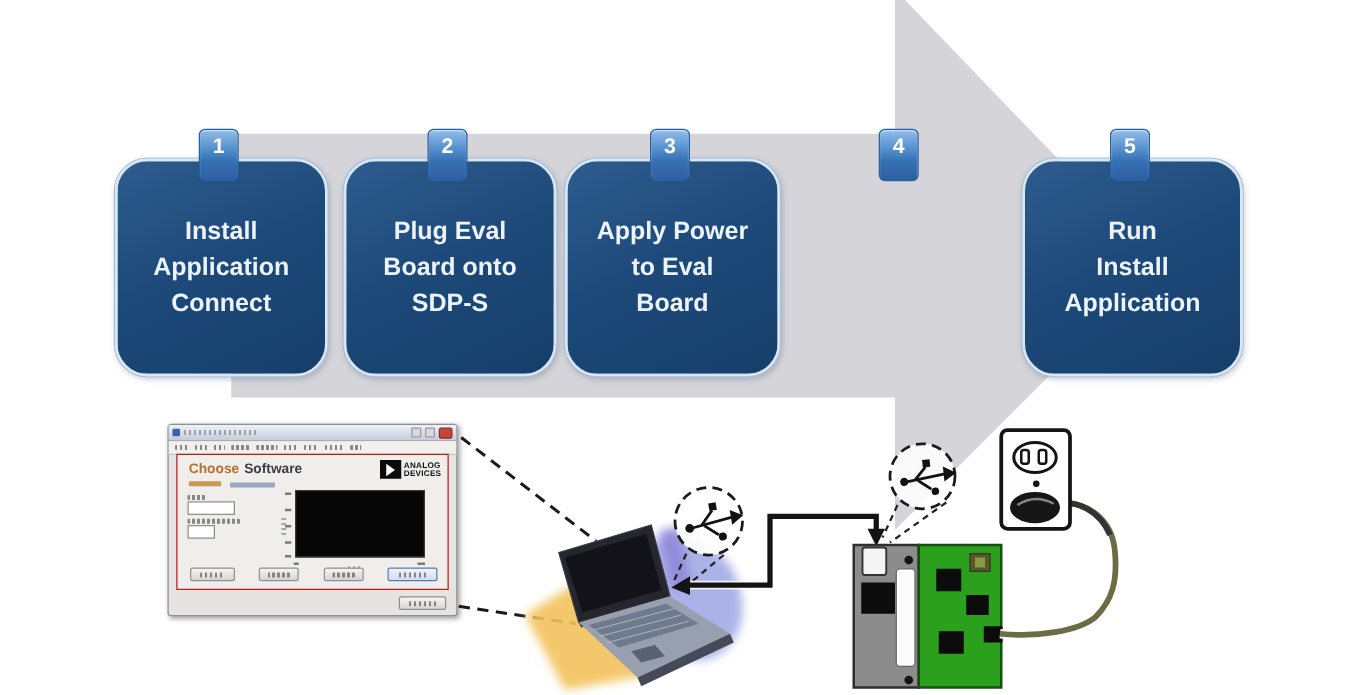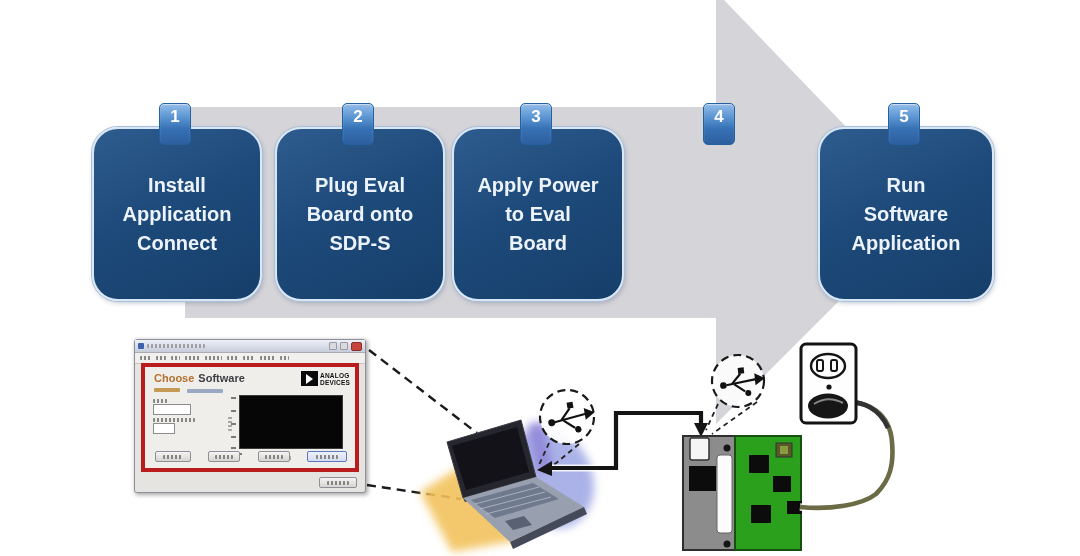--- a/index.html
+++ b/index.html
@@ -29,21 +29,21 @@
   .win-ico{width:6px;height:6px;background:#3a62b0;border-radius:1px;}
   .sp{flex:1}
   .wbtn-sm{width:8px;height:8px;background:#d9d9de;border:1px solid #9a9aa4;border-radius:1px;box-sizing:border-box;}
   .wbtn-x{width:11px;height:9px;background:#c7443c;border:1px solid #8d2d27;border-radius:2px;box-sizing:border-box;}
   .win-menu{height:10px;background:#f2f0ed;border-bottom:1px solid #c6c4c0;
     display:flex;align-items:center;gap:5px;padding:0 5px;}
   .bb{height:4px;border-radius:1px;opacity:.8;
     background:repeating-linear-gradient(90deg,#6d6d6b 0,#6d6d6b 2px,rgba(0,0,0,0) 2px,rgba(0,0,0,0) 4px);}
   .bb.light{opacity:.55}
   .win-body{position:absolute;left:6px;right:6px;top:23px;bottom:20px;
-    background:#f0eeeb;border:4px solid #b91c1c;}
+    background:#f0eeeb;border:1px solid #b91c1c;}
   .win-heading{position:absolute;left:9px;top:5px;font-size:11px;font-weight:bold;}
   .hw1{color:#b5702e}.hw2{color:#3c3c44;margin-left:4px}
   .tabbar1{position:absolute;left:9px;top:21px;width:26px;height:4px;background:#c49a55;border-radius:1px;}
   .tabbar2{position:absolute;left:42px;top:22px;width:36px;height:4px;background:#9aa8c2;border-radius:1px;}
   .logo{position:absolute;right:5px;top:4px;display:flex;align-items:center;gap:2px;}
   .logo-mark{width:17px;height:15px;background:#0a0a0a;display:flex;align-items:center;justify-content:center;}
   .logo-tri{width:0;height:0;border-left:7px solid #ffffff;border-top:5px solid transparent;border-bottom:5px solid transparent;}
   .logo-text{font-size:6.5px;line-height:7px;font-weight:bold;color:#101010;letter-spacing:.2px;}
   .fld-label1{position:absolute;left:8px;top:32px;width:14px;}
   .fld-input1{position:absolute;left:8px;top:37px;width:36px;height:9px;background:#fff;border:1px solid #8d8d8d;}
@@ -81,21 +81,21 @@
   <div class="step-box" style="left:92px;width:166px"><span>Install
 Application
 Connect</span></div>
   <div class="step-box" style="left:275px;width:166px"><span>Plug Eval
 Board onto
 SDP-S</span></div>
   <div class="step-box" style="left:452px;width:168px"><span>Apply Power
 to Eval
 Board</span></div>
   <div class="step-box" style="left:818px;width:172px"><span>Run
-Software
+Install
 Application</span></div>
 
   <div class="win">
     <div class="win-title">
       <div class="win-ico"></div>
       <div class="bb light" style="width:58px"></div>
       <div class="sp"></div>
       <div class="wbtn-sm"></div>
       <div class="wbtn-sm"></div>
       <div class="wbtn-x"></div>

